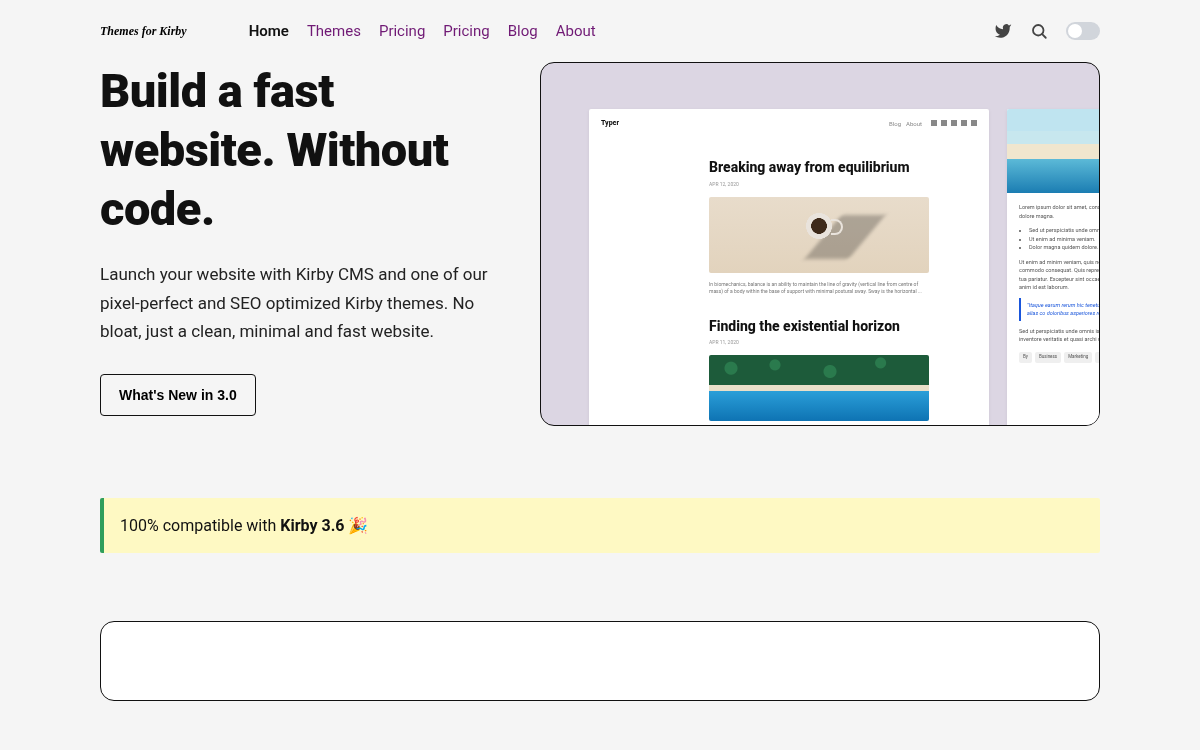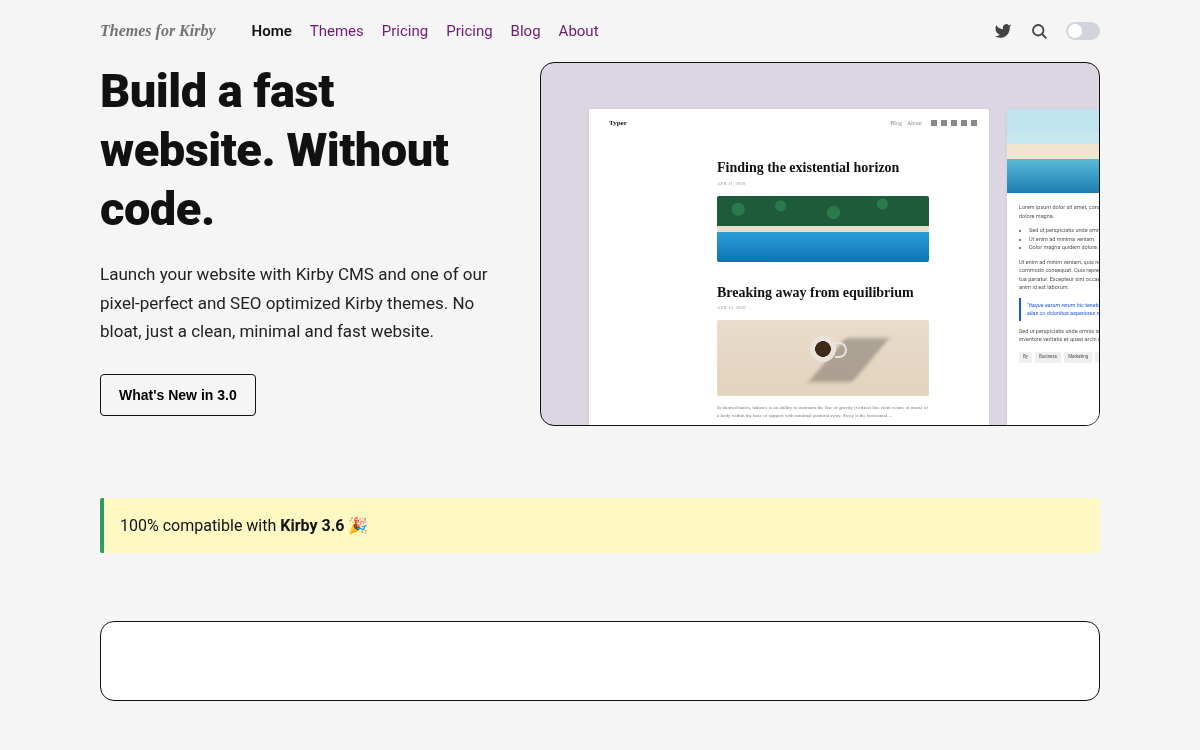--- a/index.html
+++ b/index.html
@@ -17,25 +17,25 @@
       padding: 0 0;
     }
     
     .header {
       display: flex;
       align-items: center;
       padding: 22px 0;
     }
     .logo {
       font-family: "Brush Script MT", cursive;
-      font-size: 16px;
+      font-size: 12px;
       font-weight: 600;
       font-style: italic;
-      color: #737373;
-      margin-right: 4px;
+      color: #000000;
+      margin-right: 30px;
       white-space: nowrap;
     }
     .nav {
       display: flex;
       gap: 18px;
       margin-left: 32px;
     }
     .nav-link {
       font-size: 15px;
       color: #701a75;
@@ -116,21 +116,21 @@
       bottom: -20px;
       display: flex;
       gap: 18px;
     }
     .preview-col {
       background: #fff;
       border-radius: 2px;
       box-shadow: 0 1px 4px rgba(0,0,0,0.06);
       overflow: hidden;
     }
-    .col-a { flex: 0 0 400px; padding: 10px 0 0 8px; font-family: Liberation Serif, serif; }
+    .col-a { flex: 0 0 400px; padding: 10px 0 0 0; }
     .col-b { flex: 0 0 200px; padding: 0; }
     .mini-nav {
       display: flex;
       justify-content: space-between;
       align-items: center;
       font-size: 6px;
       color: #555;
       padding: 0 12px 10px 12px;
     }
     .mini-nav-left { font-weight: 800; color: #111; font-size: 7px;}
@@ -305,32 +305,32 @@
               <span class="mini-nav-icons">
                   <i></i>
                   <i></i>
                   <i></i>
                   <i></i>
                   <i></i>
                 </span>
             </span>
           </div>
           <div class="post">
-            <div class="post-title">Finding the existential horizon</div>
-            <div class="post-date">APR 11, 2020</div>
-            <div class="post-img aerial"></div>
-          </div>
-          <div class="post">
             <div class="post-title">Breaking away from equilibrium</div>
             <div class="post-date">APR 12, 2020</div>
             <div class="post-img coffee">
               <div class="coffee-shadow"></div>
               <div class="coffee-cup"></div>
             </div>
             <div class="post-excerpt">In biomechanics, balance is an ability to maintain the line of gravity (vertical line from centre of mass) of a body within the base of support with minimal postural sway. Sway is the horizontal ...</div>
+          </div>
+          <div class="post">
+            <div class="post-title">Finding the existential horizon</div>
+            <div class="post-date">APR 11, 2020</div>
+            <div class="post-img aerial"></div>
           </div>
         </div>
 
         <div class="preview-col col-b">
           <div class="beach-img"></div>
           <div class="sidebar-body">
             <p>Lorem ipsum dolor sit amet, consectetuer tempor incididunt ut labore et dolore magna.</p>
             <ul>
               <li>Sed ut perspiciatis unde omnis.</li>
               <li>Ut enim ad minima veniam.</li>

